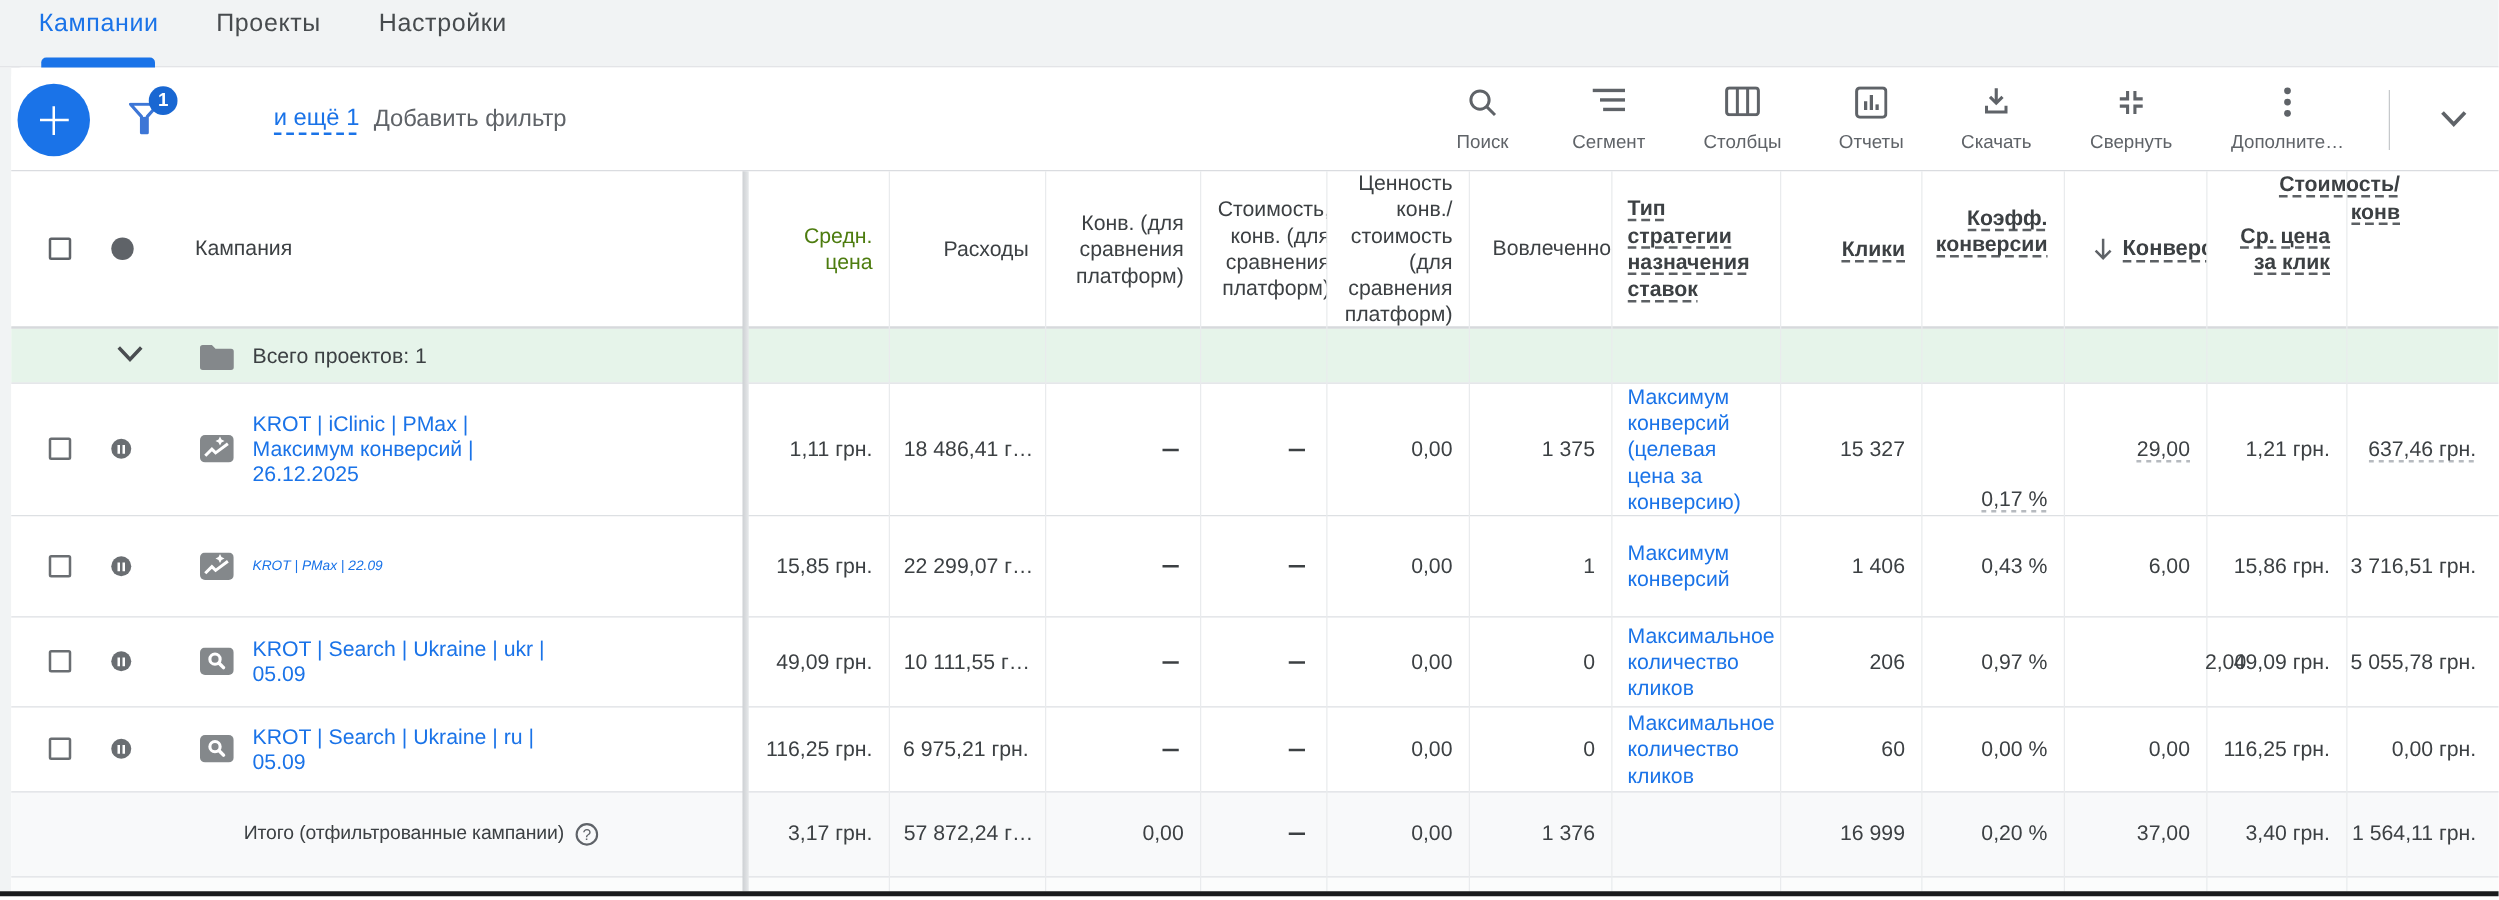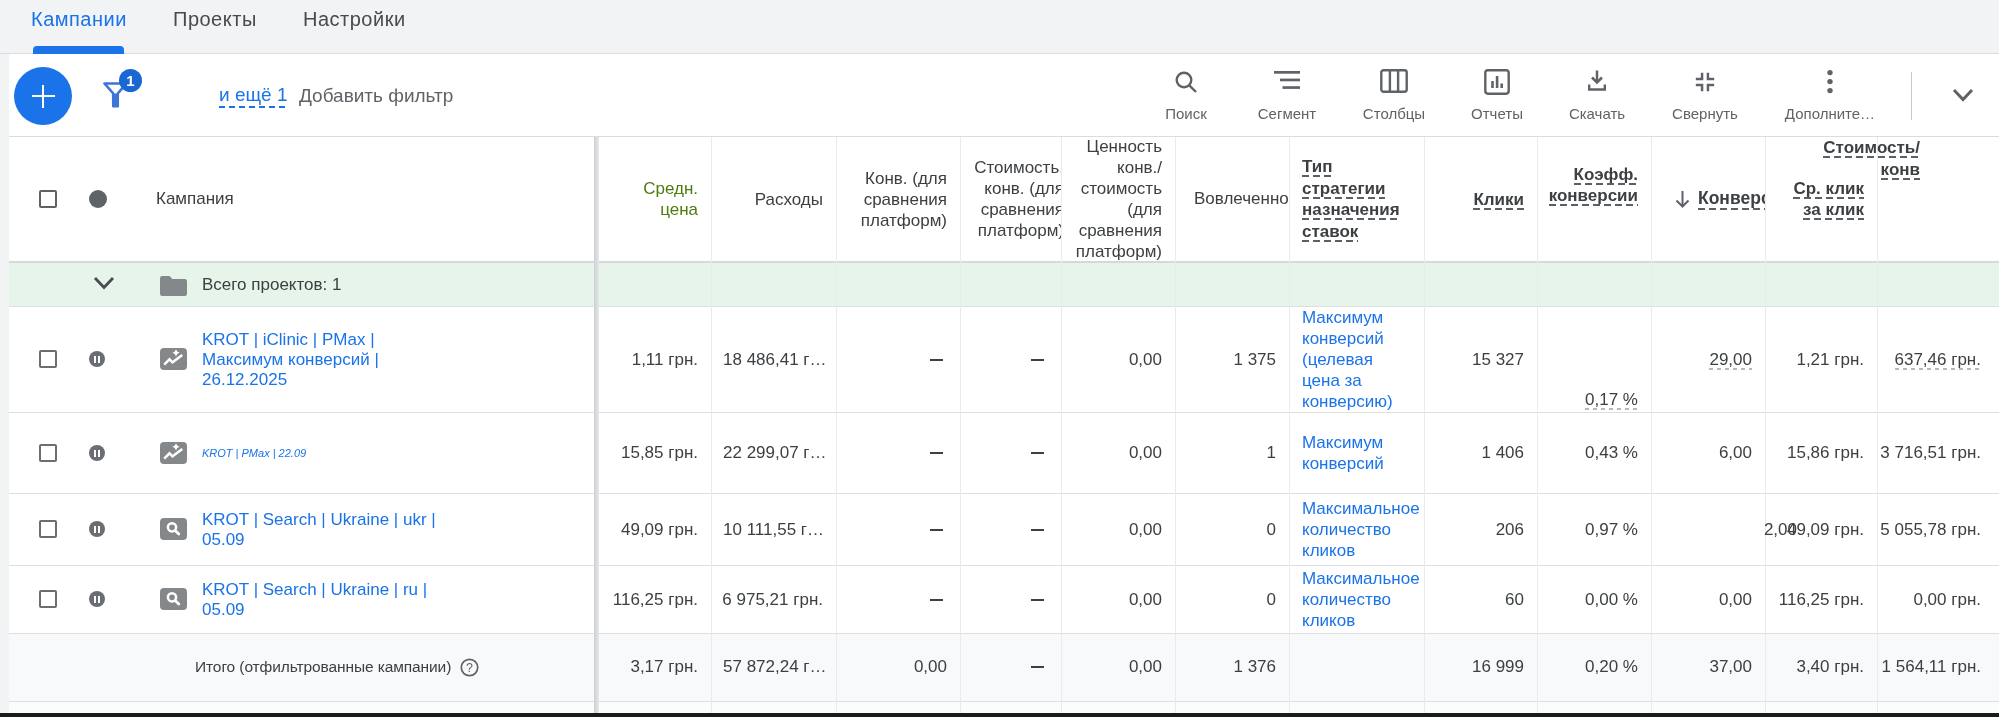--- a/index.html
+++ b/index.html
@@ -132,21 +132,21 @@
   </div>
 <div class="a" style="left:1651px;top:137px;width:114px;height:124px;overflow:hidden;">
     <div style="position:absolute;left:23px;top:0;height:124px;display:flex;align-items:center;font-size:17.5px;font-weight:700;color:#3c4043;white-space:nowrap;">
       <svg width="17" height="18" viewBox="0 0 17 18" style="margin-right:7px;flex:none;">
         <path d="M8.5 1 V16 M2.5 10.5 L8.5 16.5 L14.5 10.5" fill="none" stroke="#5f6368" stroke-width="2"></path>
       </svg>
       <span class="hd">Конверсии</span>
     </div>
   </div>
 <div class="a" style="left:1765px;top:137px;width:99px;height:124px;display:flex;align-items:center;justify-content:flex-end;font-size:17px;line-height:21px;color:#3c4043;">
-    <div style="text-align:right;"><span class="hd">Ср. клик</span><br><span class="hd">за клик</span></div>
+    <div style="text-align:right;"><span class="hd">Ср. цена</span><br><span class="hd">за клик</span></div>
   </div>
 <div class="a" style="left:1769px;top:137px;width:107px;height:124px;display:flex;align-items:flex-start;justify-content:flex-end;font-size:17px;line-height:21.5px;color:#3c4043;padding-left:44px;">
     <div style="text-align:right;"><span class="hd">Стоимость/</span><br><span class="hd">конв</span></div>
   </div>
 <svg class="a" style="left:93px;top:276px;" width="22" height="14" viewBox="0 0 22 14">
     <path d="M2 2 L11 11.5 L20 2" fill="none" stroke="#494d50" stroke-width="2.8"></path>
   </svg>
 <svg class="a" style="left:159px;top:275px;" width="29" height="21" viewBox="0 0 29 21">
     <path d="M1 3.2 a2.2 2.2 0 0 1 2.2 -2.2 h7.3 l2.9 3 h12.4 a2.2 2.2 0 0 1 2.2 2.2 v12.6 a2.2 2.2 0 0 1 -2.2 2.2 h-22.6 a2.2 2.2 0 0 1 -2.2 -2.2 Z" fill="#84888b"></path>
   </svg>

